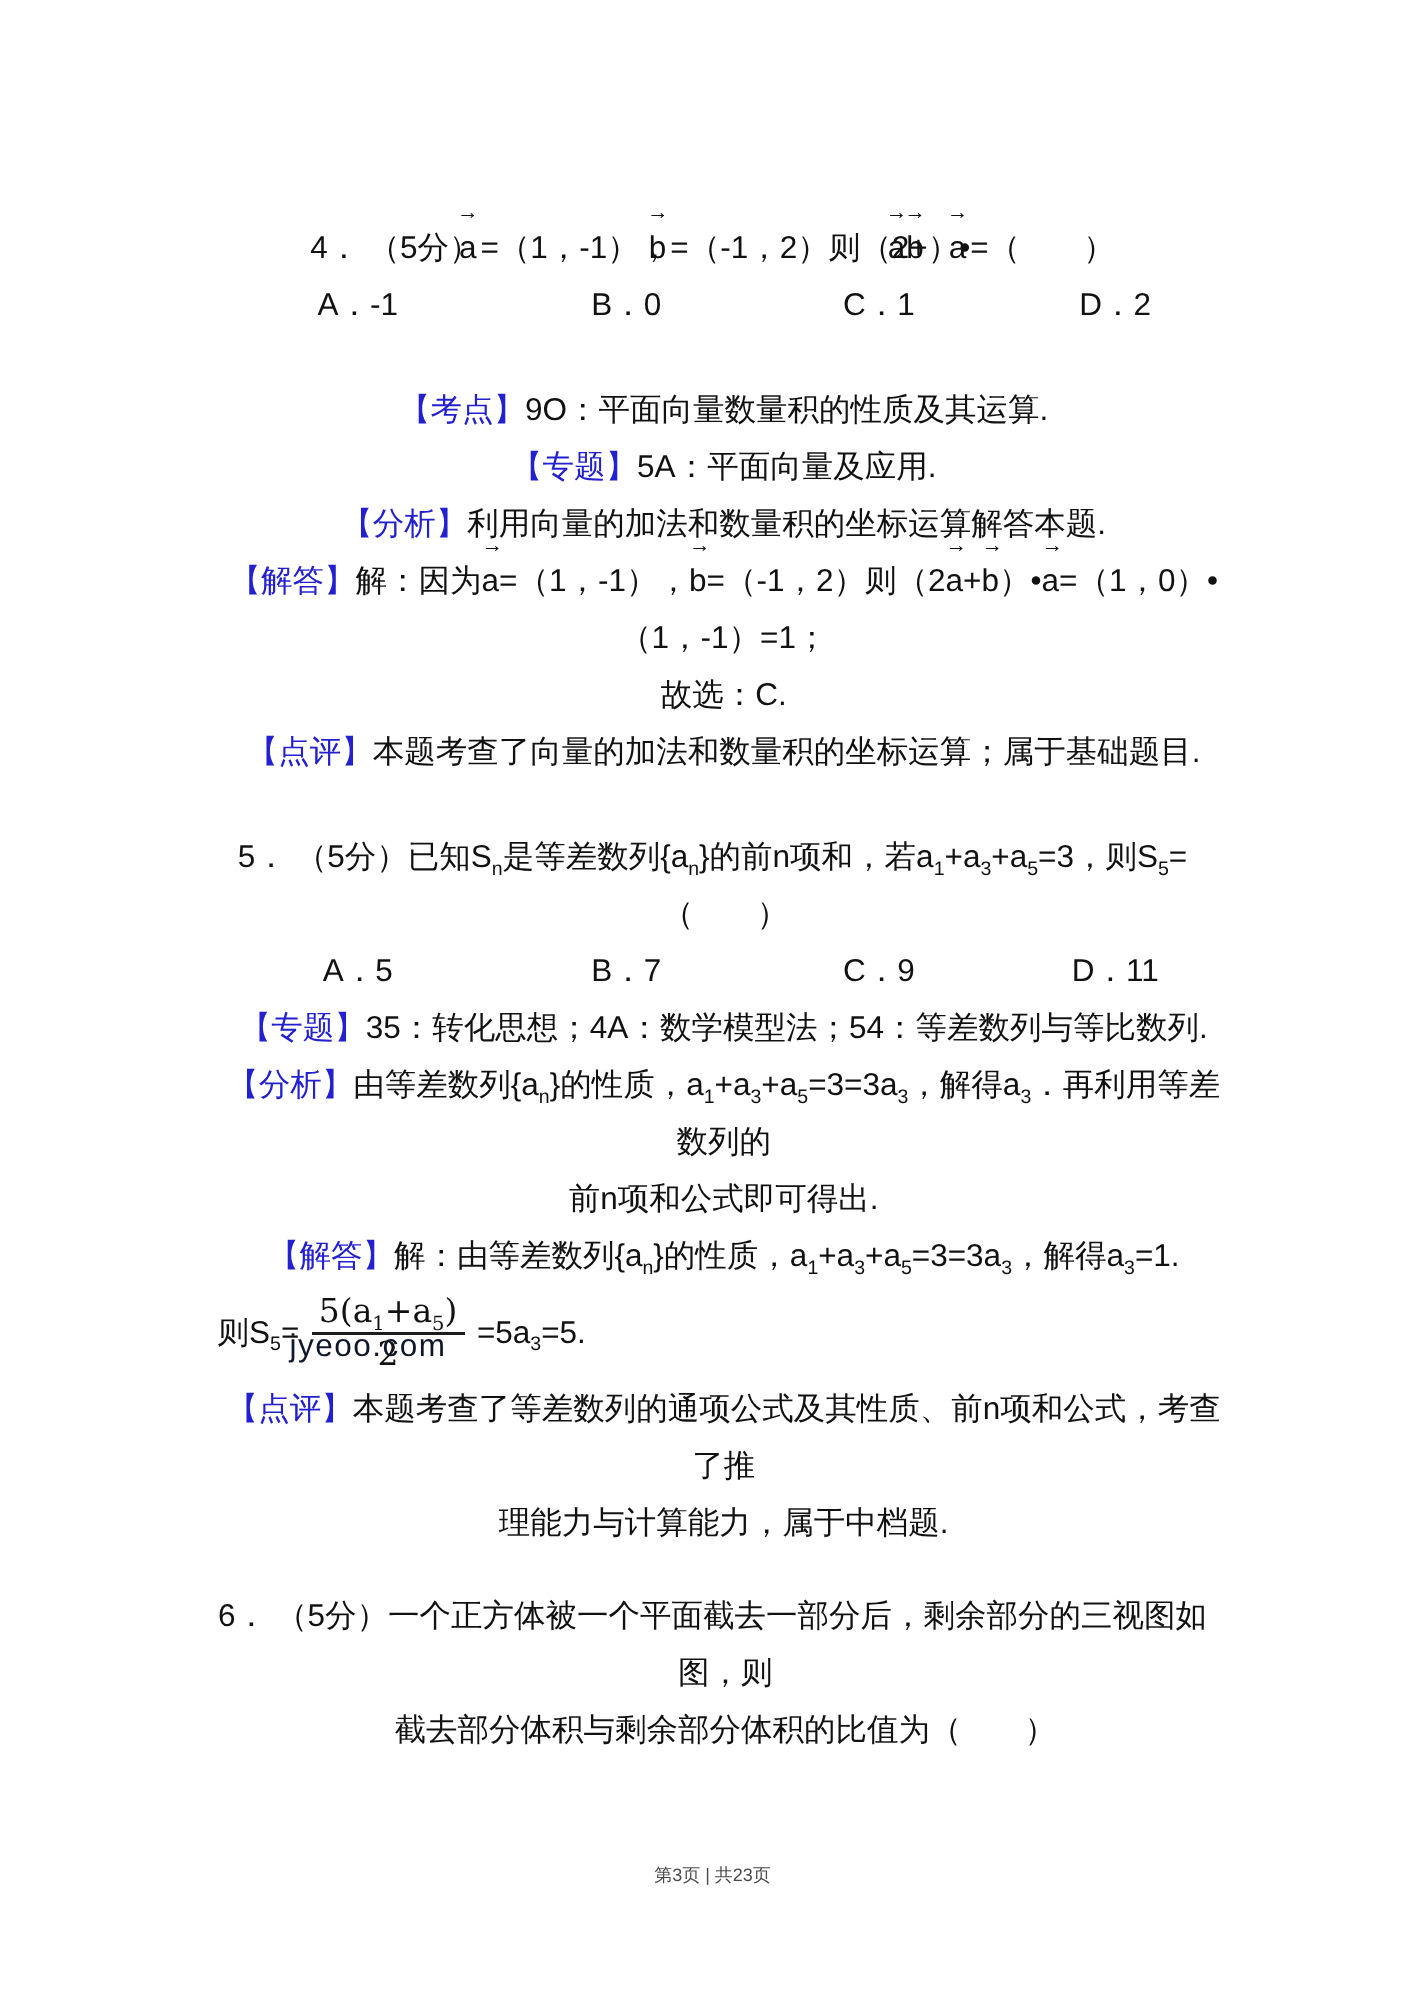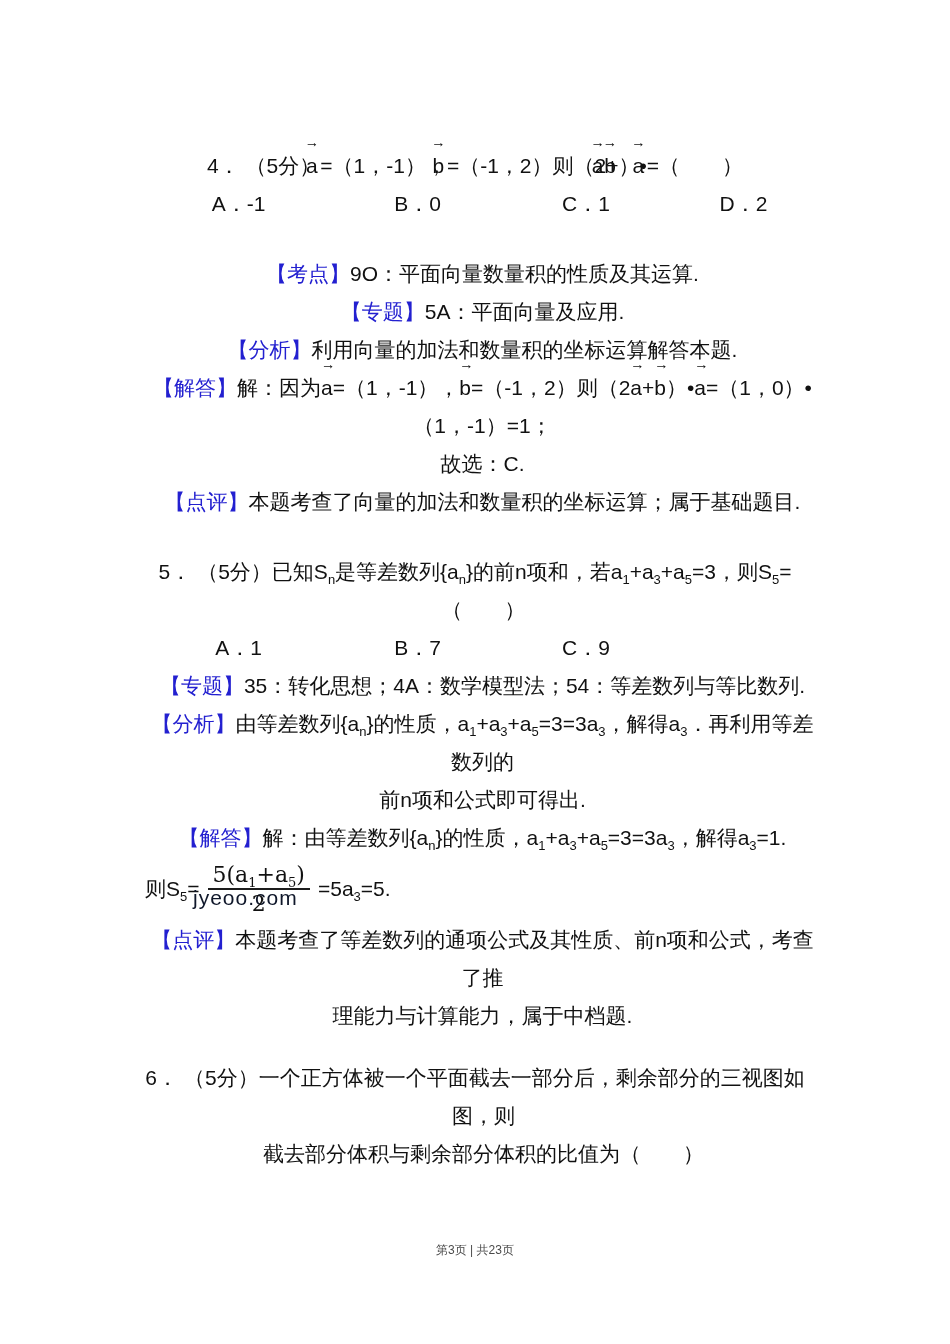--- a/index.html
+++ b/index.html
@@ -70,23 +70,24 @@
 
     <p class="sect mt32"><span class="lbl">【考点】</span><span>9O：平面向量数量积的性质及其运算.</span></p>
     <p class="sect"><span class="lbl">【专题】</span><span>5A：平面向量及应用.</span></p>
     <p class="sect"><span class="lbl">【分析】</span><span>利用向量的加法和数量积的坐标运算解答本题.</span></p>
     <p class="sect"><span class="lbl">【解答】</span><span>解：因为<v>a</v>=（1，-1），<v>b</v>=（-1，2）则（2<v>a</v>+<v>b</v>）•<v>a</v>=（1，0）•<br>（1，-1）=1；</span></p>
     <p class="plain">故选：C.</p>
     <p class="sect"><span class="lbl">【点评】</span><span>本题考查了向量的加法和数量积的坐标运算；属于基础题目.</span></p>
 
     <p class="qstem mt32"><span class="qnum">5．</span><span>（5分）已知S<sub>n</sub>是等差数列{a<sub>n</sub>}的前n项和，若a<sub>1</sub>+a<sub>3</sub>+a<sub>5</sub>=3，则S<sub>5</sub>=（　　）</span></p>
     <div class="options">
-      <span>A．1</span>
+      <span>A．5</span>
       <span>B．7</span>
       <span>C．9</span>
+      <span>D．11</span>
     </div>
 
     <p class="sect"><span class="lbl">【专题】</span><span>35：转化思想；4A：数学模型法；54：等差数列与等比数列.</span></p>
     <p class="sect"><span class="lbl">【分析】</span><span>由等差数列{a<sub>n</sub>}的性质，a<sub>1</sub>+a<sub>3</sub>+a<sub>5</sub>=3=3a<sub>3</sub>，解得a<sub>3</sub>．再利用等差数列的<br>前n项和公式即可得出.</span></p>
     <p class="sect"><span class="lbl">【解答】</span><span>解：由等差数列{a<sub>n</sub>}的性质，a<sub>1</sub>+a<sub>3</sub>+a<sub>5</sub>=3=3a<sub>3</sub>，解得a<sub>3</sub>=1.</span></p>
 
     <div class="formula">
       <span class="watermark">jyeoo.com</span>
       <span>则S<sub>5</sub>=</span>
       <span class="frac">

